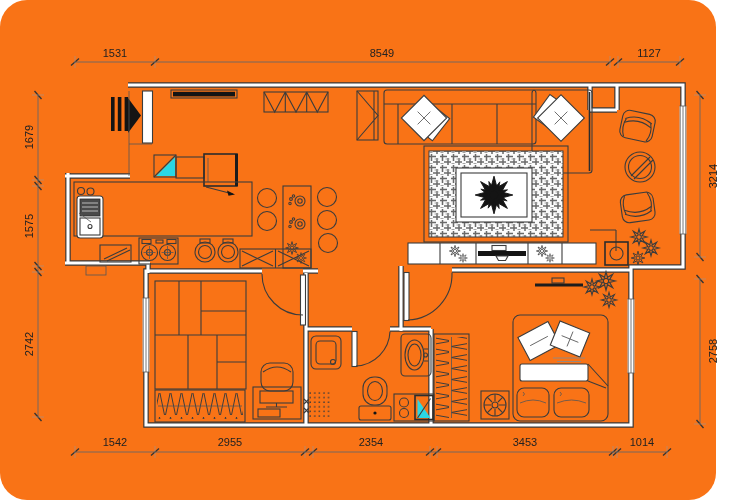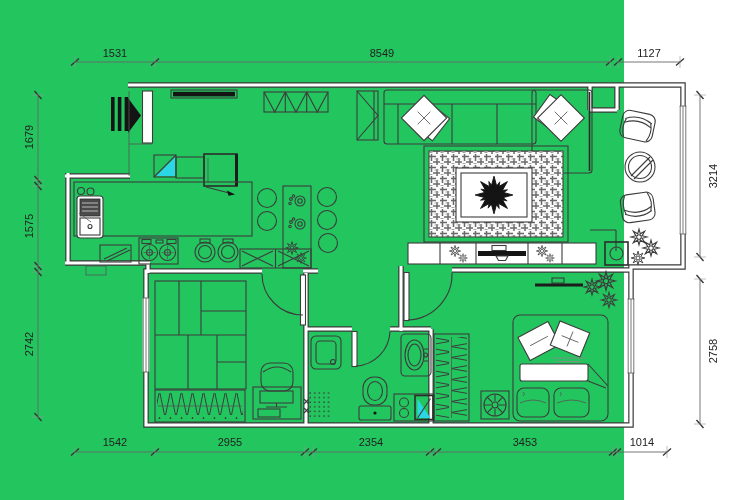--- a/index.html
+++ b/index.html
@@ -1,16 +1,16 @@
 <!DOCTYPE html>
 <html><head>
 <meta charset="utf-8">
 <style>
   html,body{margin:0;padding:0;background:#fff;}
-  #stage{width:624px;height:500px;background:#22c55e;position:relative;font-family:"Liberation Sans",sans-serif;}
+  #stage{width:716px;height:500px;background:#f97316;position:relative;font-family:"Liberation Sans",sans-serif;border-radius:27px;}
   svg{display:block;}
   .wallO{stroke:#3a3a3a;stroke-width:5.5;fill:none;}
   .wallI{stroke:#ffffff;stroke-width:3.1;fill:none;}
   .f{stroke:#3c3c3c;stroke-width:1.1;fill:none;stroke-linejoin:miter;}
   .fw{stroke:#3c3c3c;stroke-width:1.1;fill:#ffffff;}
   .f2{stroke:#2c2c2c;stroke-width:1.6;fill:none;}
   .f3{stroke:#1c1c1c;stroke-width:3;fill:none;}
   .thin{stroke:#555;stroke-width:0.8;fill:none;}
   .blk{fill:#141414;stroke:none;}
   .blkfill{fill:#141414;stroke:#141414;stroke-width:0.4;}

